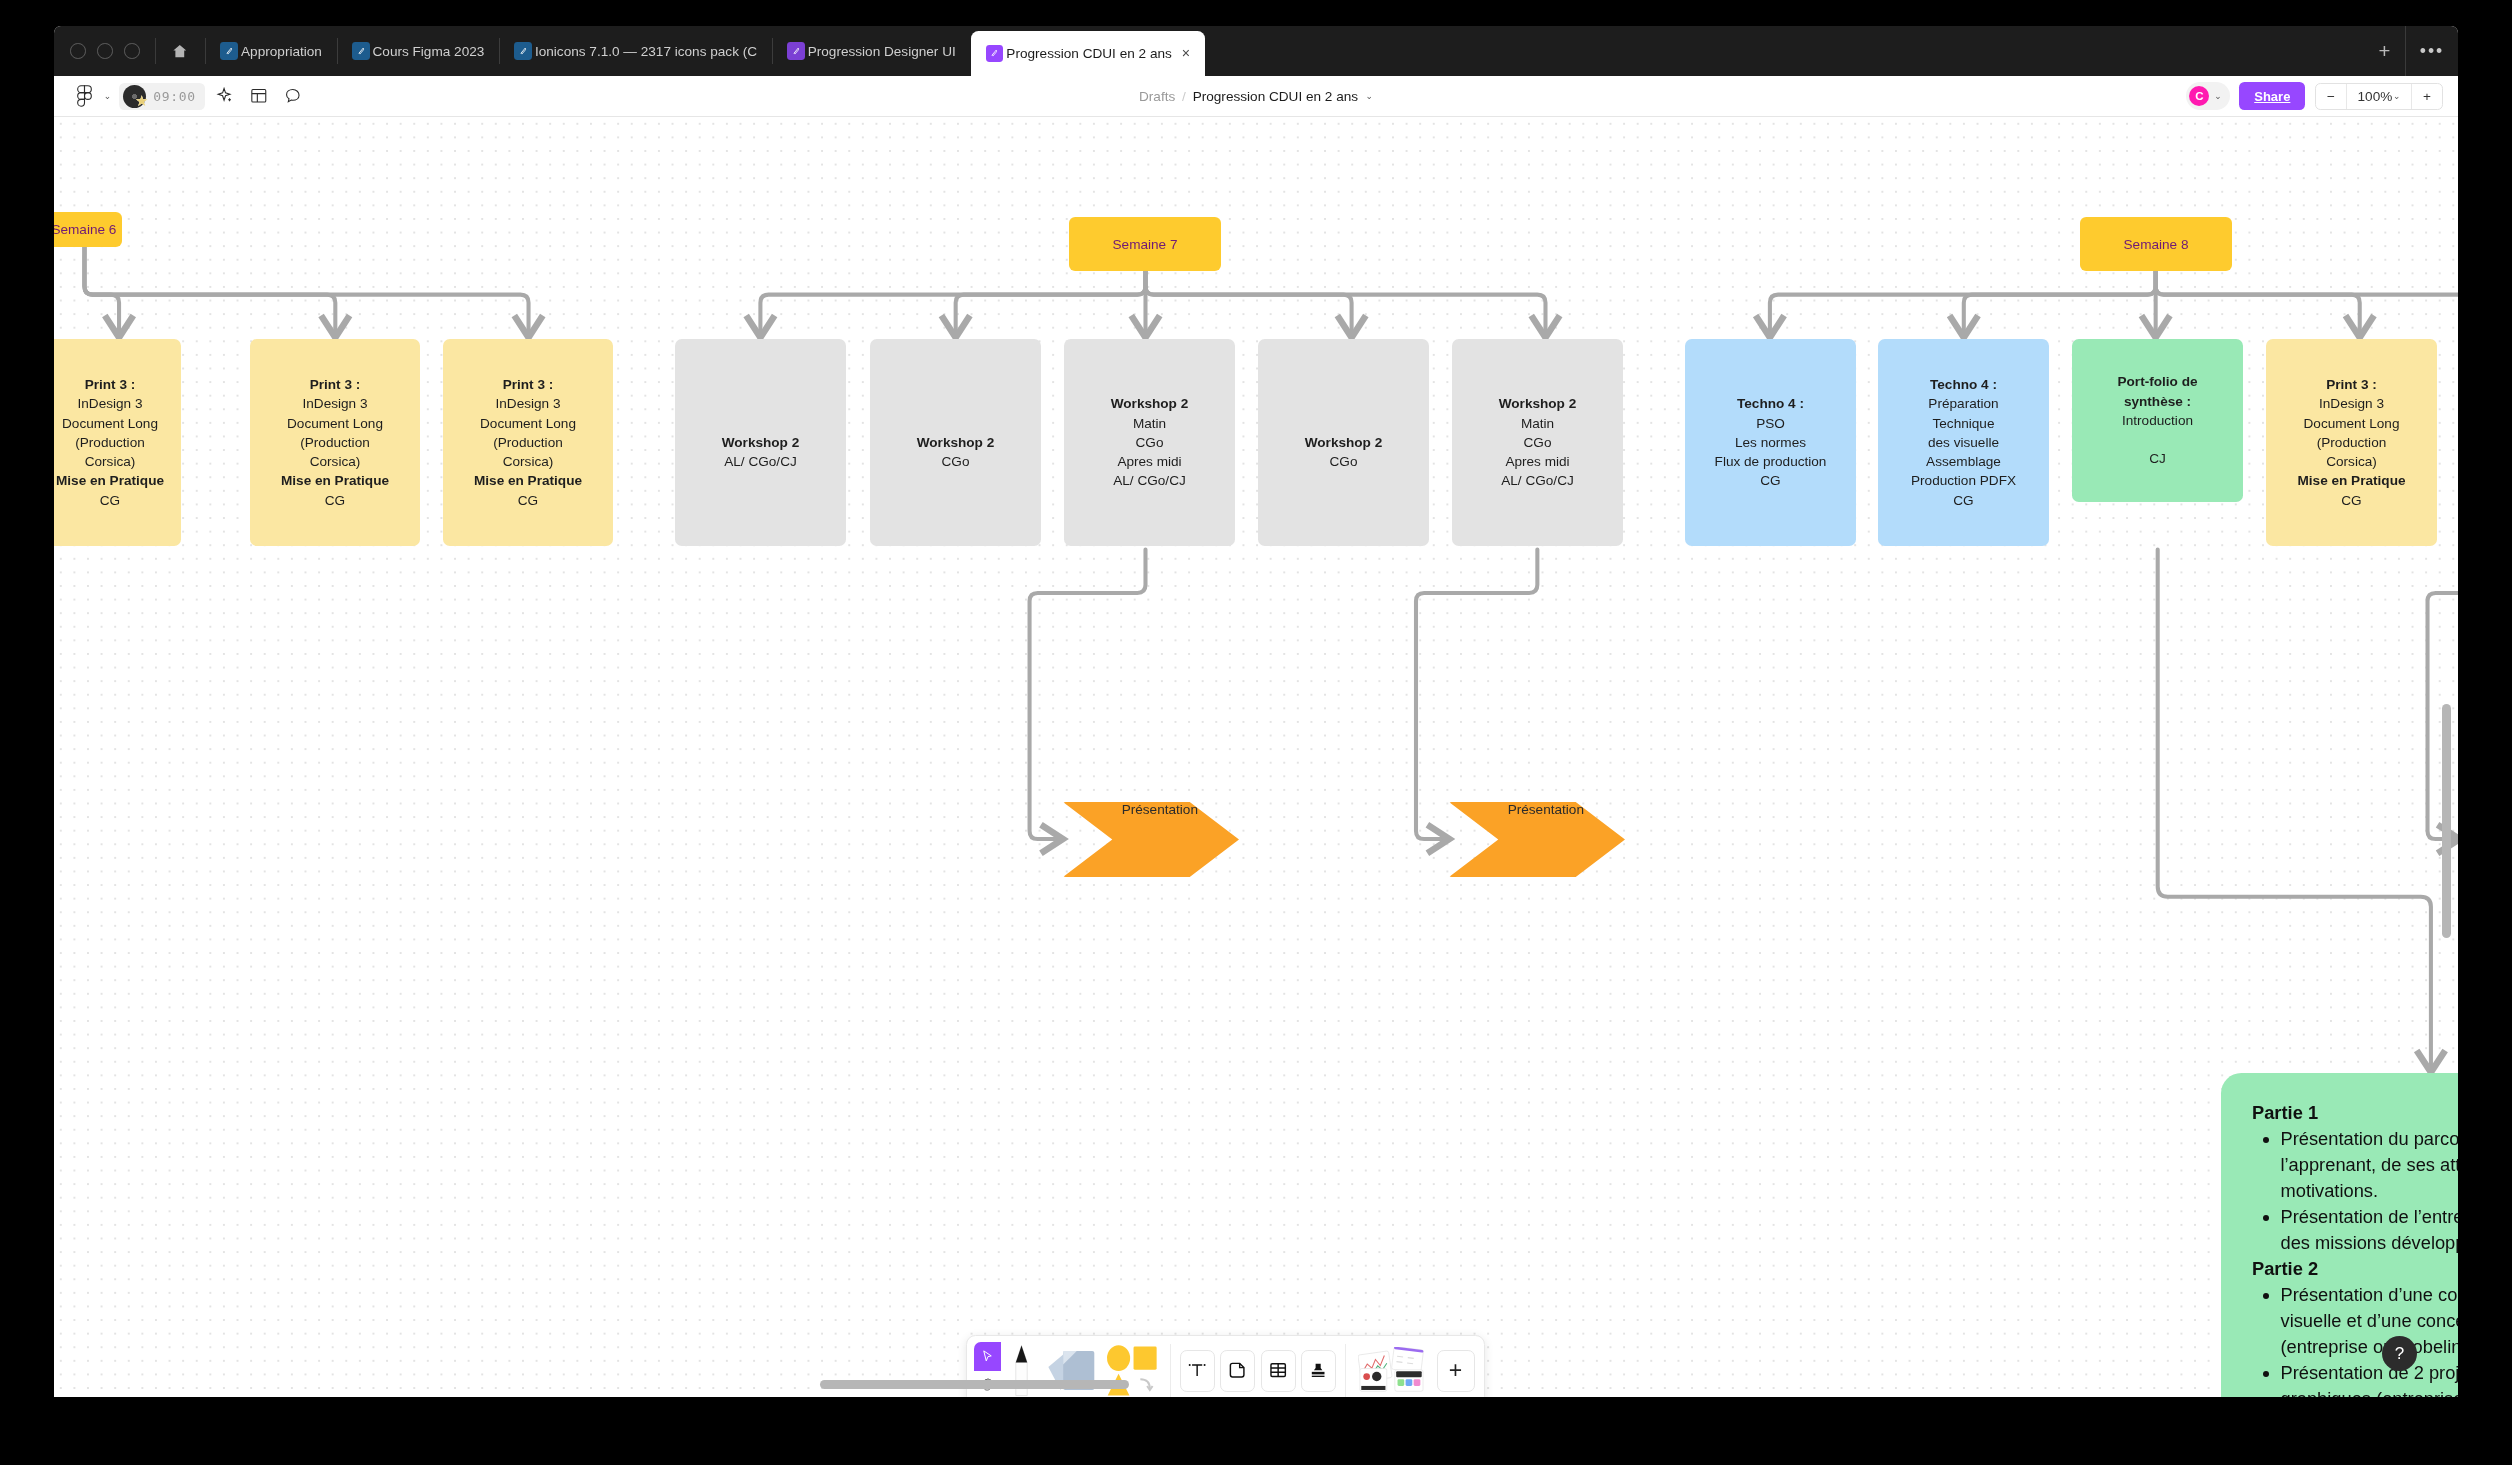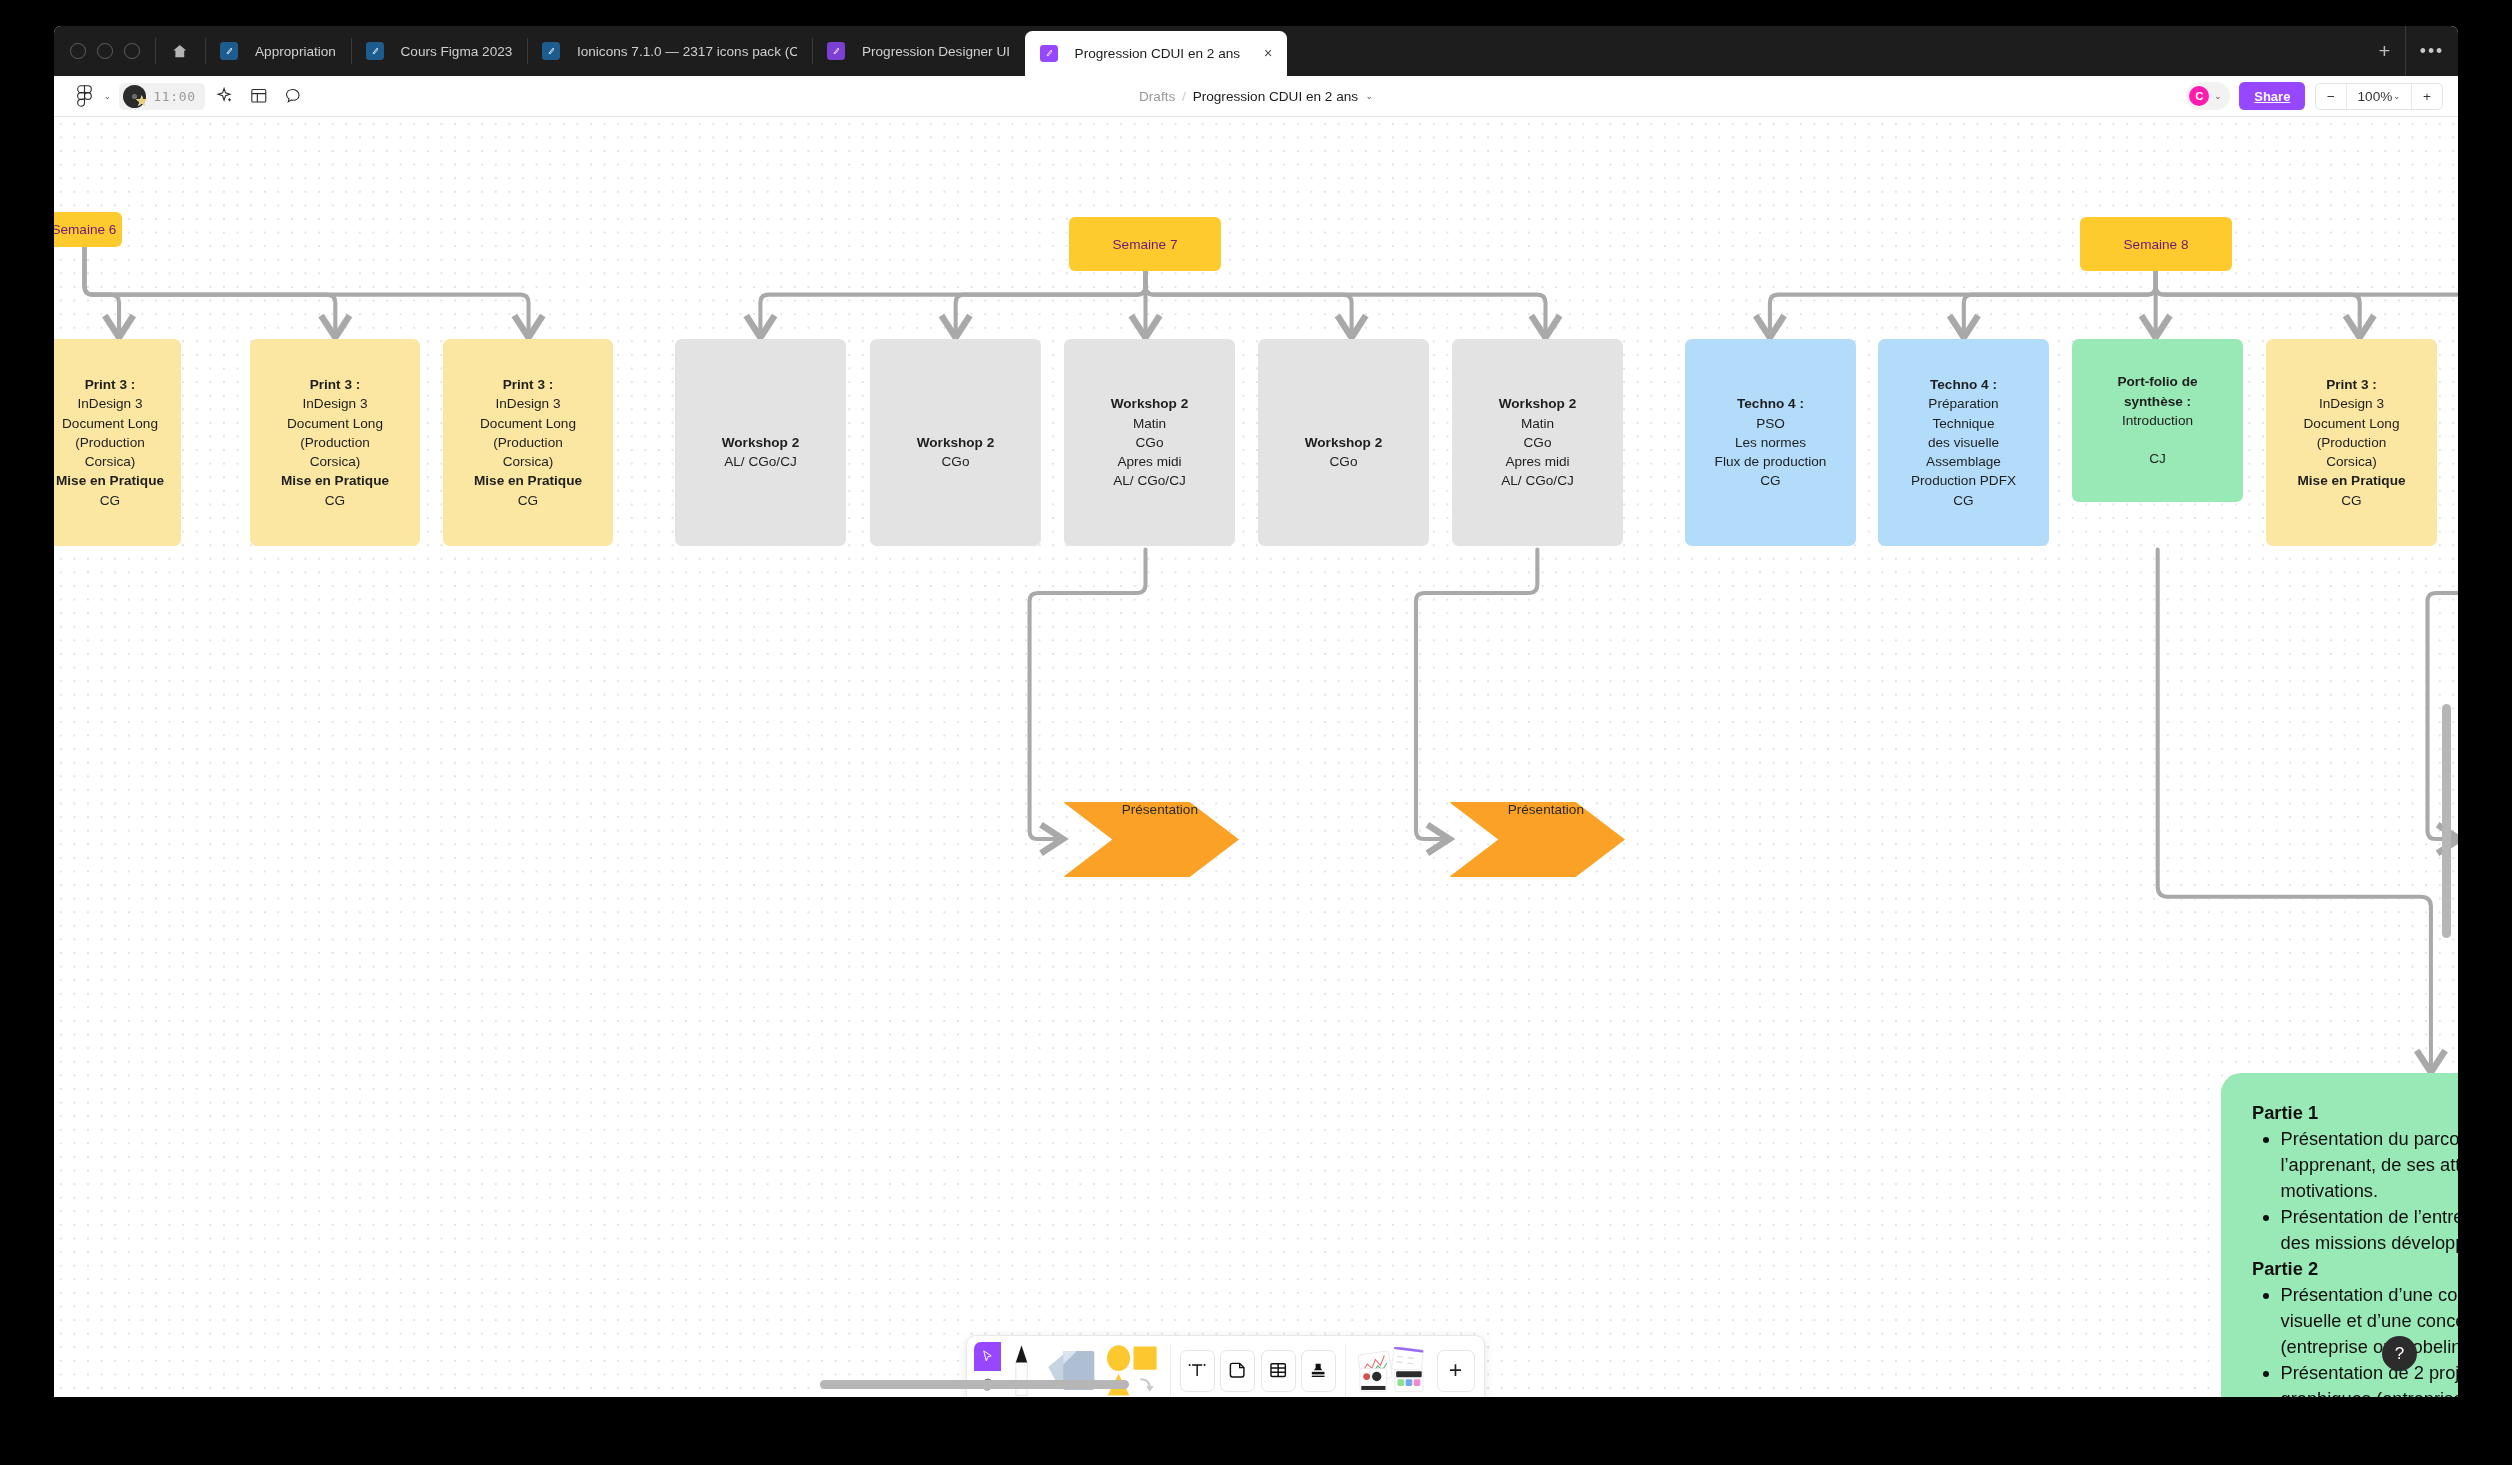--- a/index.html
+++ b/index.html
@@ -27,21 +27,21 @@
   }
   .winbtns { display: flex; align-items: center; gap: 11.5px; padding: 0 15px 0 16.3px; height: 50px; }
   .winbtn { width: 15.6px; height: 15.6px; border-radius: 50%; border: 1.4px solid #5d5d5d; }
   .chromesep { width: 0.7px; height: 26px; background: #3a3a3a; align-self: center; }
   .homebtn { display:flex; align-items:center; justify-content:center; width: 49px; height: 50px; }
   .home-ico { width: 17.6px; height: 16.3px; }
   #tabs { display: flex; align-items: flex-end; height: 50px; flex: 1; min-width: 0; }
   .tab {
     position: relative;
     height: 50px;
-    display: flex; align-items: center; gap: 17px;
+    display: flex; align-items: center; gap: 3px;
     padding: 8px 15px;
     color: #cfcfcf; font-size: 13.6px; white-space: nowrap;
     max-width: 285px; min-width: 0;
   }
   .tab + .tab::before {
     content:""; position:absolute; left:0; top:12.2px; bottom:12.2px; width:0.7px; background:#3c3c3c;
   }
   .tab.active {
     background: #ffffff; color: #1c1c1c;
     border-radius: 7.5px 7.5px 0 0;
@@ -241,21 +241,21 @@
               <path d="M6 21h5v5a5 5 0 1 1-5-5z"></path>
           </g>
         </svg>
       </div>
       <span class="caret">⌄</span>
       <div class="timerpill">
         <div class="vinyl">
           <div class="disc"></div>
             <div class="star">★</div>
         </div>
-        <span class="timertxt">11:00</span>
+        <span class="timertxt">09:00</span>
       </div>
       <div class="fg-icon">
         <svg width="17.6" height="17.6" viewBox="0 0 24 24">
           <path d="M11 2l2 6 6 2-6 2-2 6-2-6-6-2 6-2z" fill="none" stroke="#2b2b2b" stroke-width="1.5"></path>
           <path d="M18.5 15.5v4M16.5 17.5h4" stroke="#2b2b2b" stroke-width="1.4"></path>
         </svg>
       </div>
       <div class="fg-icon">
         <svg width="17.6" height="17.6" viewBox="0 0 24 24">
           <rect x="2.5" y="3.5" width="19" height="17" rx="1.5" fill="none" stroke="#2b2b2b" stroke-width="1.5"></rect>

